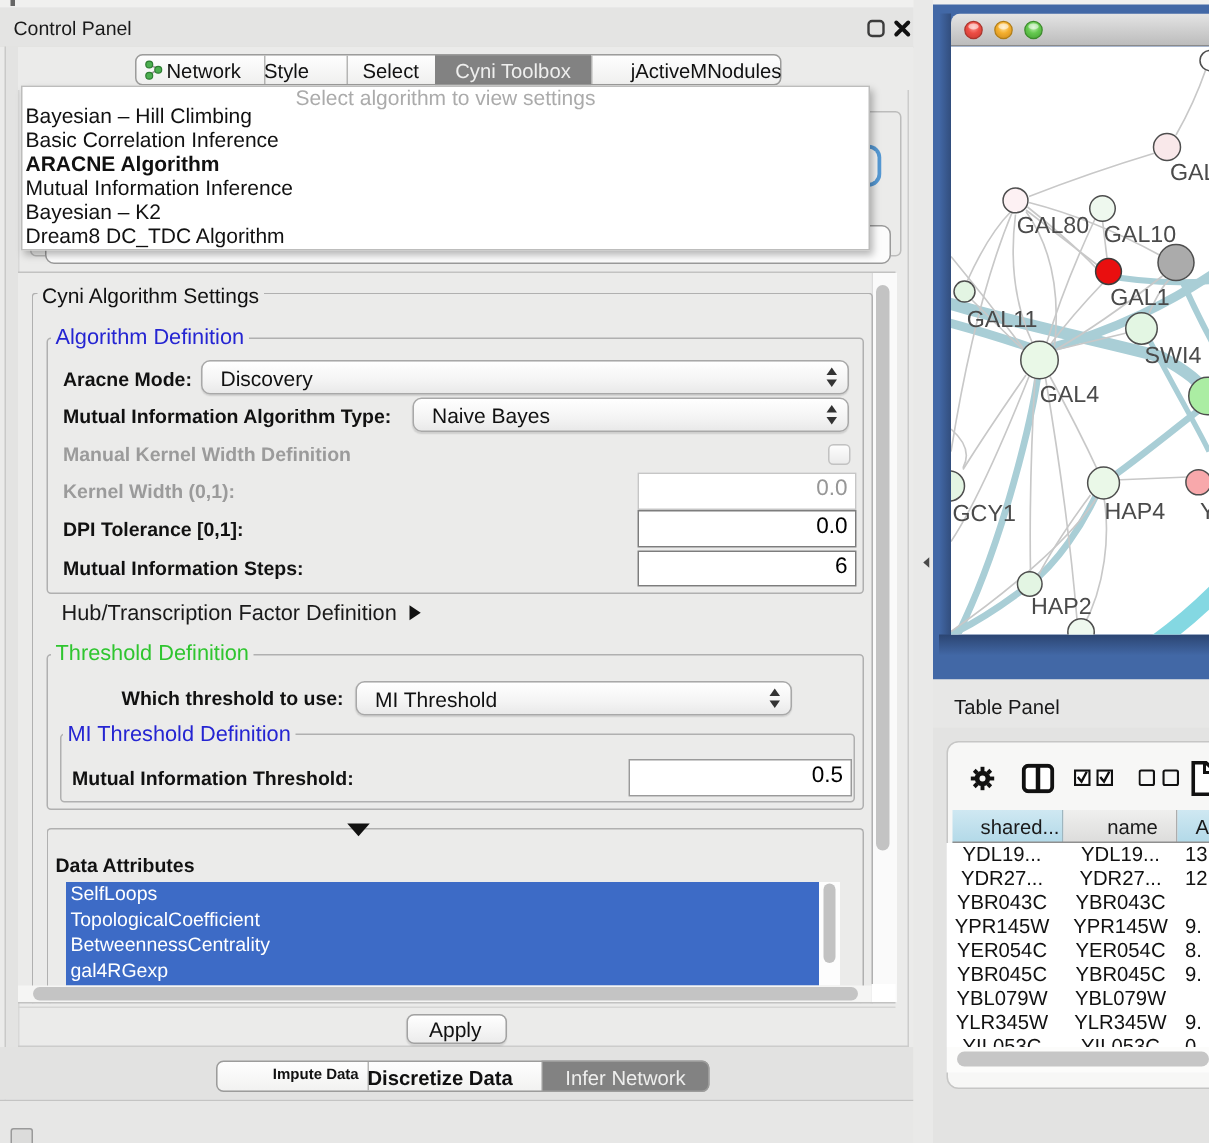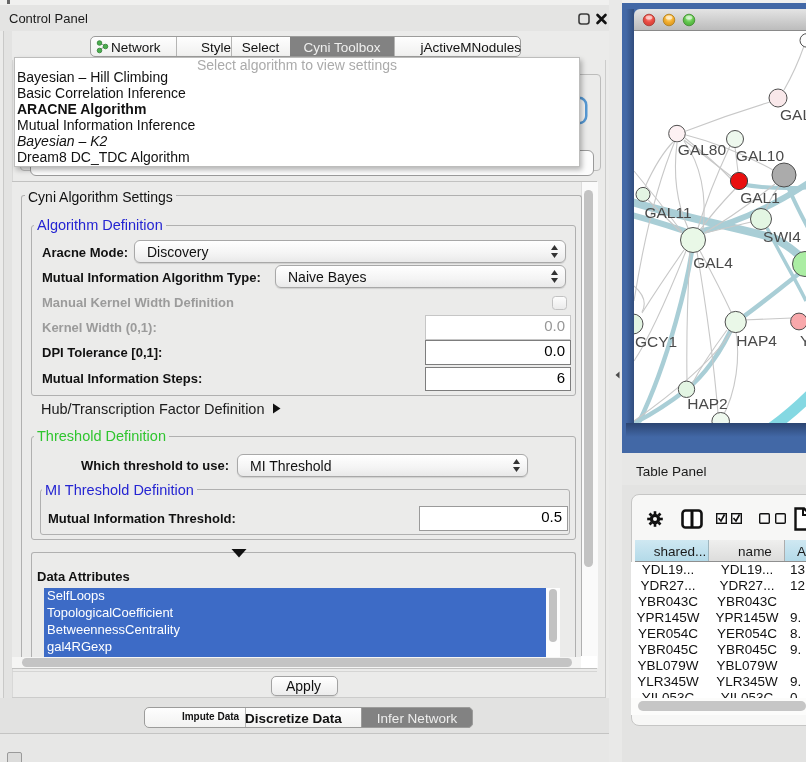--- a/index.html
+++ b/index.html
@@ -42,21 +42,21 @@
   <div class="abs" style="left:231px;top:37px;width:1px;height:19px;background:#b5b5b4;"></div>
   <div class="abs" style="left:290px;top:36px;width:104px;height:21px;background:#828282;border-top:1px solid #9c9c9b;border-bottom:1px solid #9c9c9b;box-sizing:border-box;"></div>
   <div class="abs" style="left:394px;top:37px;width:1px;height:19px;background:#b5b5b4;"></div>
   <svg class="abs" style="left:96px;top:40px;" width="13" height="14" viewBox="0 0 13 14">
     <path d="M 4 3.5 L 9 5.5 M 4 9.5 L 9 6.5" stroke="#9a9a9a" stroke-width="1"></path>
     <circle cx="3.5" cy="3" r="2.3" fill="#4caf50" stroke="#2e7d32" stroke-width="0.8"></circle>
     <circle cx="3.5" cy="10.5" r="2.3" fill="#4caf50" stroke="#2e7d32" stroke-width="0.8"></circle>
     <circle cx="9.5" cy="6.5" r="2.3" fill="#4caf50" stroke="#2e7d32" stroke-width="0.8"></circle>
   </svg>
   <div class="abs" style="left:111px;top:40px;font-size:13.5px;color:#111;">Network</div>
-  <div class="abs" style="left:176px;top:40px;width:55px;text-align:right;font-size:13.5px;color:#111;">Style</div>
+  <div class="abs" style="left:176px;top:40px;width:55px;text-align:left;font-size:13.5px;color:#111;">Style</div>
   <div class="abs" style="left:231px;top:40px;width:59px;text-align:center;font-size:13.5px;color:#111;">Select</div>
   <div class="abs" style="left:290px;top:40px;width:104px;text-align:center;font-size:13.5px;color:#efefee;">Cyni Toolbox</div>
   <div class="abs" style="left:394px;top:40px;width:127px;text-align:right;font-size:13.5px;color:#111;">jActiveMNodules</div>
 
   <div class="abs" style="left:605px;top:60px;width:1px;height:638px;background:#cccccb;"></div>
   <div class="abs" style="left:12px;top:697px;width:594px;height:1px;background:#cccccb;"></div>
 
   <div class="abs" style="left:20px;top:74px;width:579px;height:95px;border:1px solid #bcbcbb;border-radius:4px;background:#ebebea;"></div>
 
   <div class="abs" style="left:28px;top:99px;width:557px;height:23px;border-radius:6px;background:#f4f4f4;box-shadow:0 0 0 2.5px #5598d3;"></div>
@@ -157,21 +157,21 @@
   <div class="abs" style="left:160px;top:711px;width:101px;text-align:center;font-size:10px;font-weight:bold;color:#111;">Impute Data</div>
   <div class="abs" style="left:245px;top:711px;width:116px;text-align:left;font-size:13.5px;font-weight:bold;color:#111;">Discretize Data</div>
   <div class="abs" style="left:361px;top:711px;width:112px;text-align:center;font-size:13.5px;color:#eeeeed;">Infer Network</div>
 
   <div class="abs" style="left:14px;top:57px;width:566px;height:110px;background:#fff;border:1px solid #bdbdbc;box-shadow:2px 3px 5px rgba(0,0,0,0.28);box-sizing:border-box;"></div>
   <div class="abs" style="left:14px;top:58px;width:566px;text-align:center;font-size:14px;color:#ababab;margin-top:-1px;">Select algorithm to view settings</div>
   <div class="popitem" style="top:69px;">Bayesian – Hill Climbing</div>
   <div class="popitem" style="top:84.9px;">Basic Correlation Inference</div>
   <div class="popitem b" style="top:100.8px;">ARACNE Algorithm</div>
   <div class="popitem" style="top:116.7px;">Mutual Information Inference</div>
-  <div class="popitem" style="top:132.6px;font-style:italic;">Bayesian – K2</div>
+  <div class="popitem" style="top:132.6px;">Bayesian – K2</div>
   <div class="popitem" style="top:148.5px;">Dream8 DC_TDC Algorithm</div>
 
   <div class="abs" style="left:609px;top:0;width:13px;height:762px;background:#e9e9e8;"></div>
   <svg class="abs" style="left:614px;top:370px;" width="7" height="10" viewBox="0 0 7 10">
     <path d="M 5.5 1.5 L 1.5 5 L 5.5 8.5 Z" fill="#4a4a4a"></path>
   </svg>
 
   <div class="abs" style="left:622px;top:0;width:184px;height:3px;background:#f0f0ef;"></div>
   <div class="abs" style="left:622px;top:3px;width:184px;height:450px;background:#4268a6;"></div>
 

